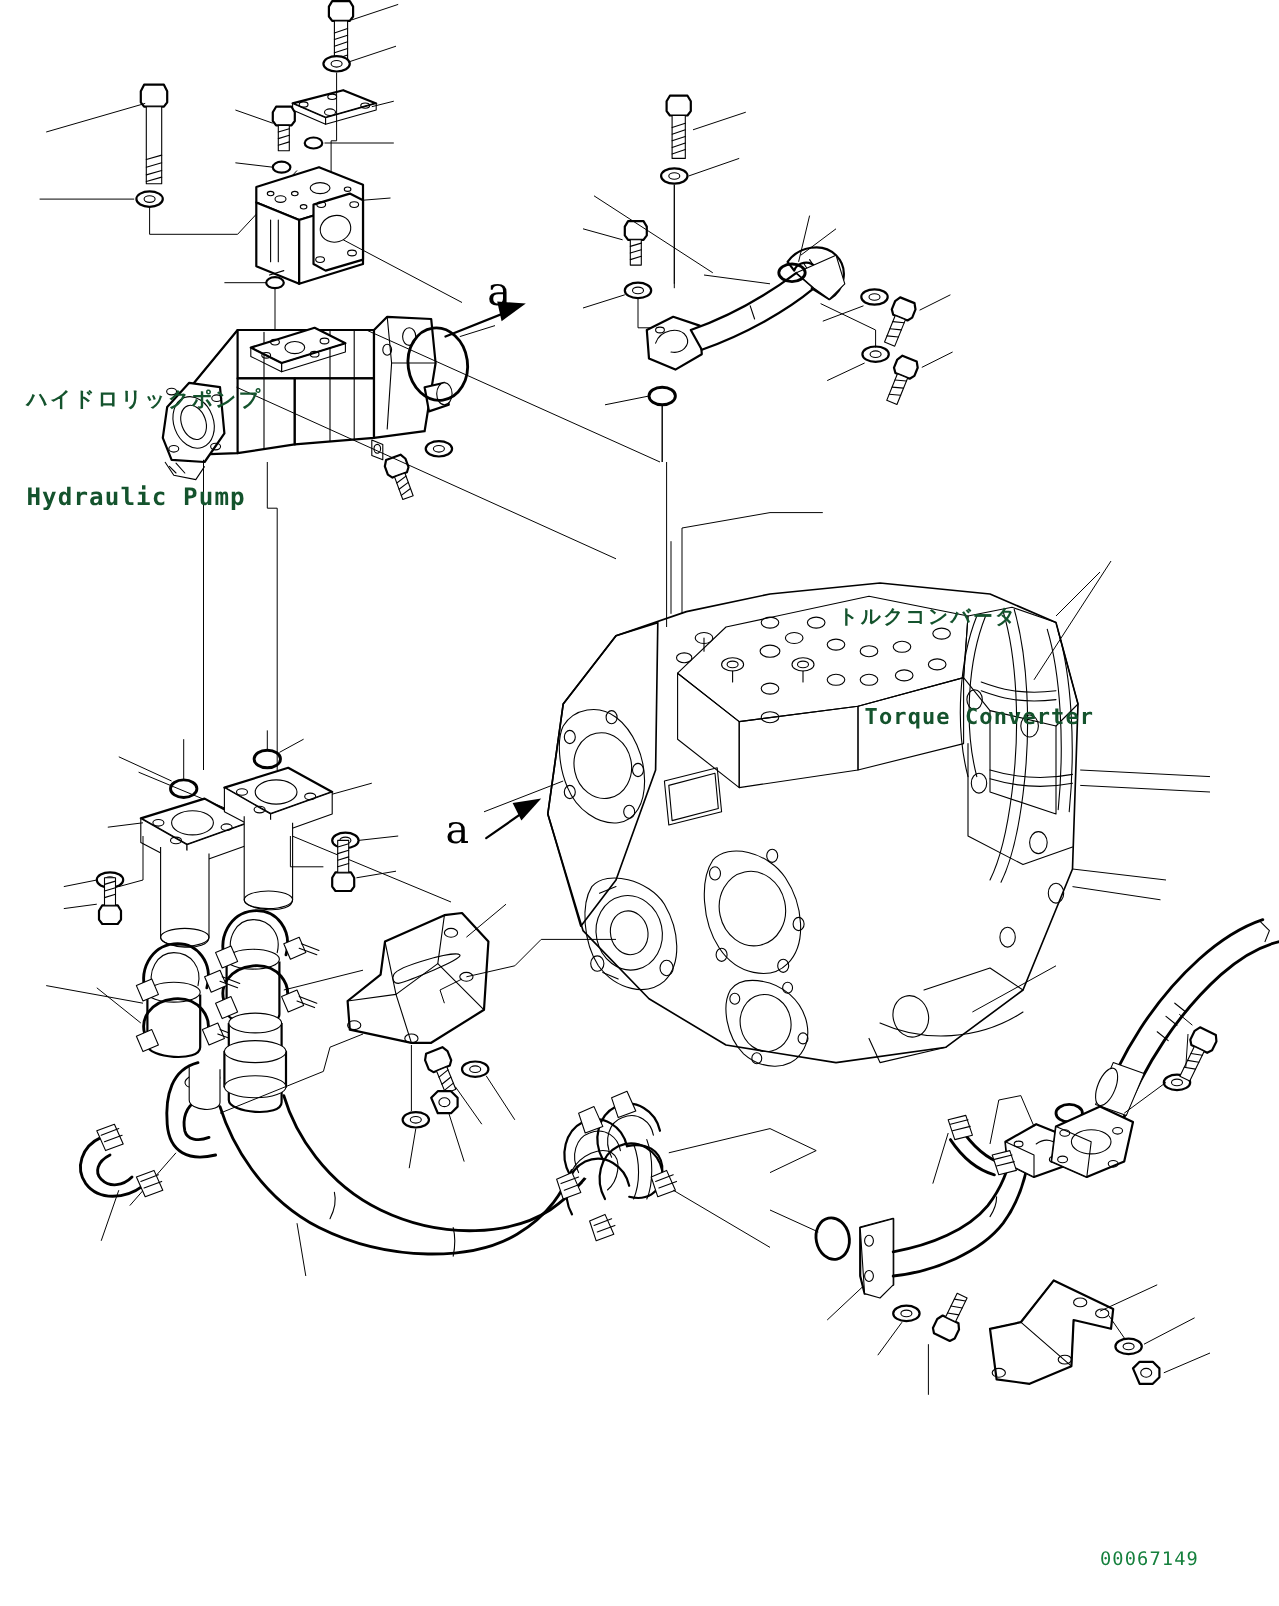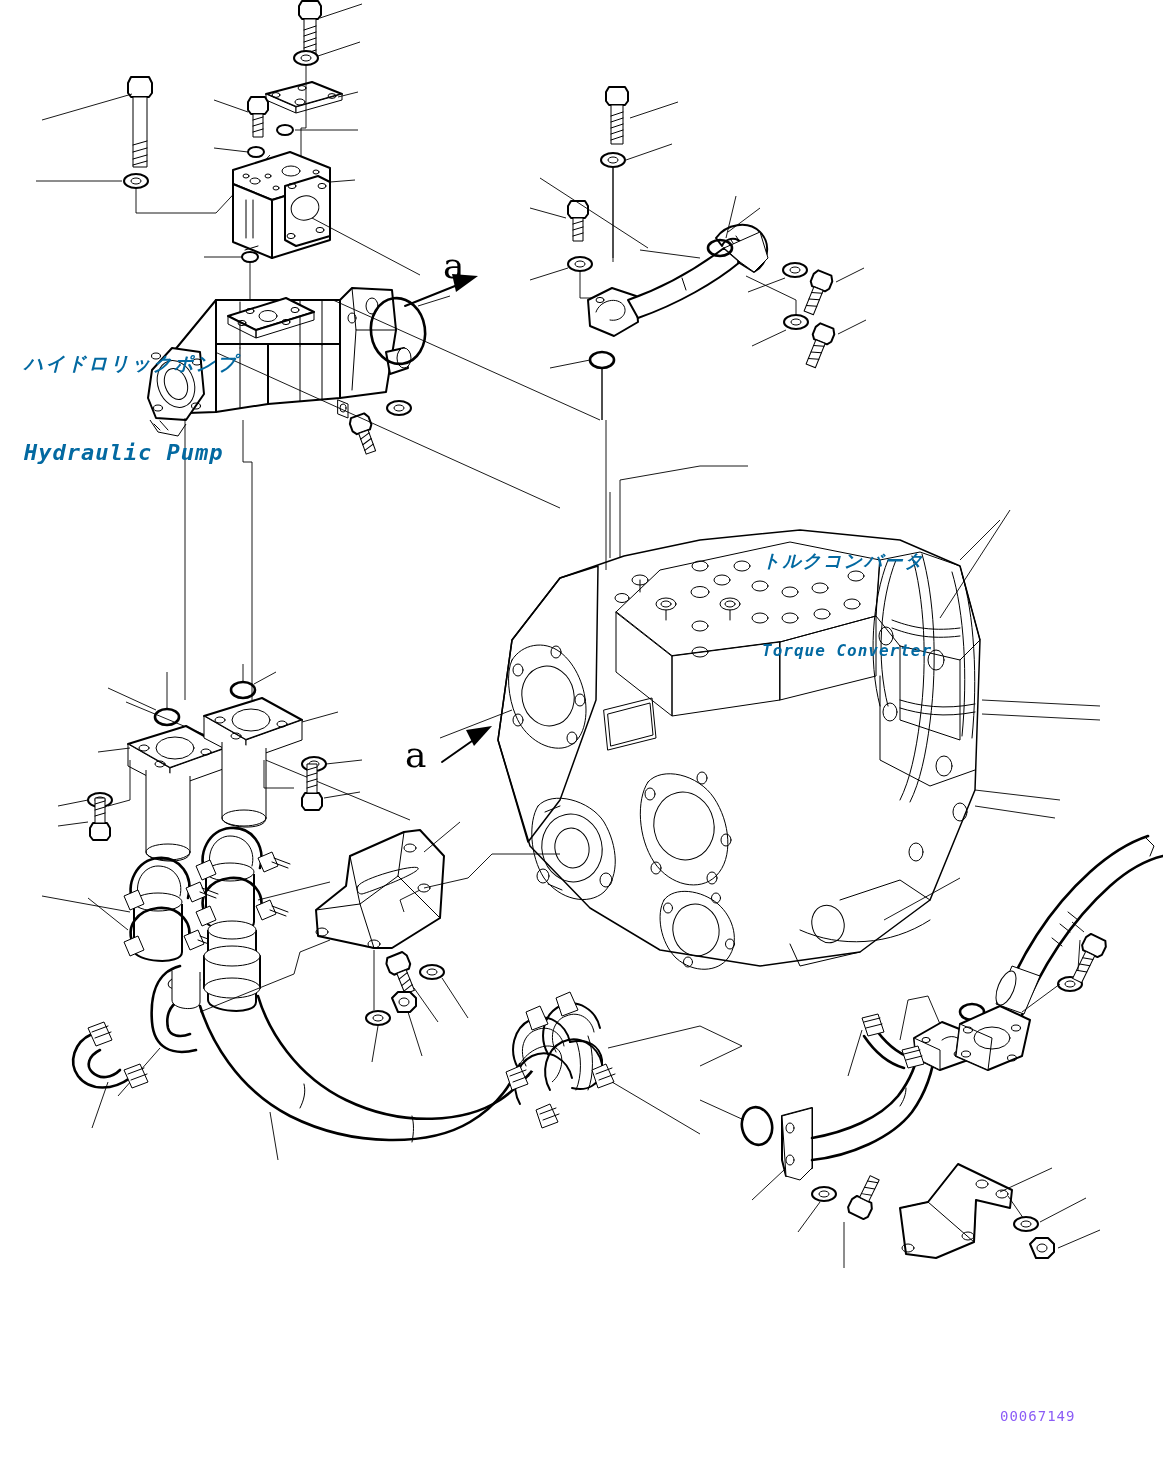--- a/index.html
+++ b/index.html
@@ -1,32 +1,32 @@
 <!DOCTYPE html>
 <html><head>
 <meta charset="utf-8">
 <style>
   html,body{margin:0;padding:0;background:#ffffff;}
   body{width:1163px;height:1460px;font-family:"DejaVu Sans Mono",monospace;}
   #sheet{position:relative;width:1163px;height:1460px;background:#fff;overflow:hidden;}
   #art{position:absolute;left:0;top:0;width:1163px;height:1460px;}
-  .lbl{position:absolute;white-space:pre;color:#0369a1;font-style:italic;}
+  .lbl{position:absolute;white-space:pre;color:#14532d;}
   .jp{font-family:"DejaVu Sans",sans-serif;font-weight:700;letter-spacing:2px;}
   .en{font-family:"DejaVu Sans Mono",monospace;font-weight:700;letter-spacing:1px;}
   #lbl-hydraulic-pump{left:24px;top:288px;font-size:21px;line-height:30px;}
   #lbl-torque-converter{left:762px;top:486px;font-size:20px;line-height:30px;}
   #lbl-hydraulic-pump .jp{font-size:19px;}
   #lbl-hydraulic-pump .en{font-size:22px;}
   #lbl-torque-converter .jp{font-size:18px;}
-  #lbl-torque-converter .en{font-size:16px;}
+  #lbl-torque-converter .en{font-size:20px;margin-left:24px;}
   .secmark{position:absolute;font-family:"DejaVu Serif",serif;font-size:36px;color:#000;}
   #secmark-a-upper{left:443px;top:245px;}
   #secmark-a-lower{left:405px;top:734px;}
   #drawing-number{position:absolute;left:1000px;top:1408px;font-family:"DejaVu Sans Mono",monospace;
-     font-size:14px;letter-spacing:1px;color:#8b5cf6;}
+     font-size:17px;letter-spacing:1px;color:#15803d;}
 </style>
 </head>
 <body>
 
 <div id="sheet">
 
   <svg id="art" viewBox="0 0 1163 1460">
     <defs>
       <style>
         .s{fill:none;stroke:#000;stroke-width:1.5;stroke-linejoin:round;stroke-linecap:round;}

